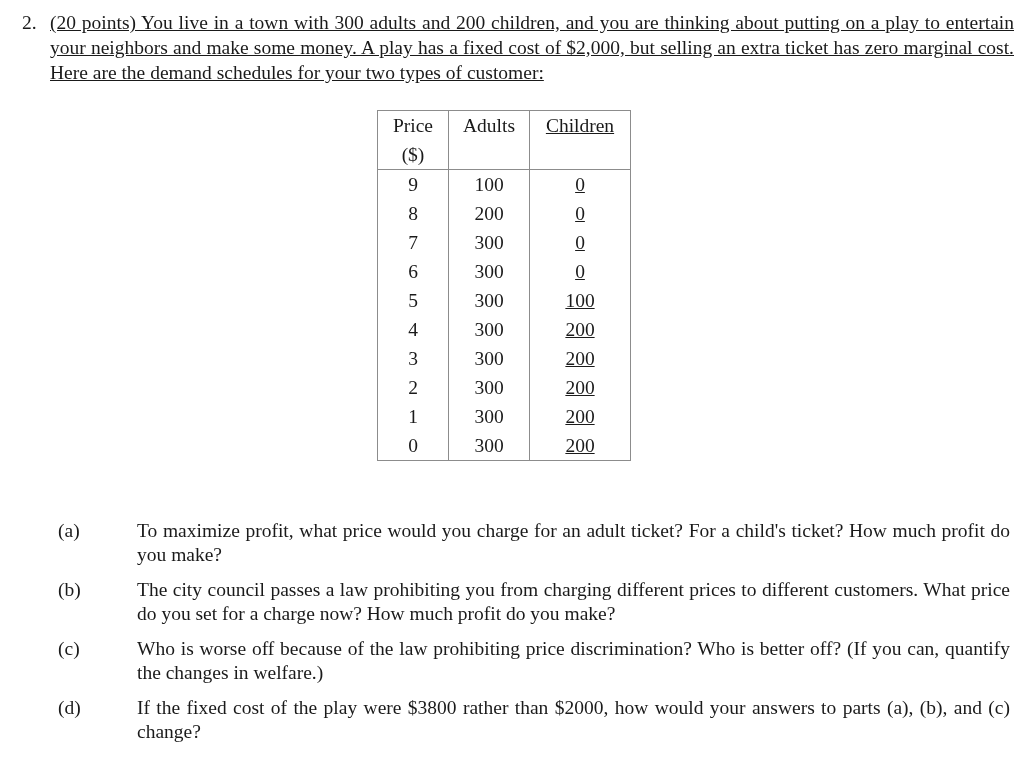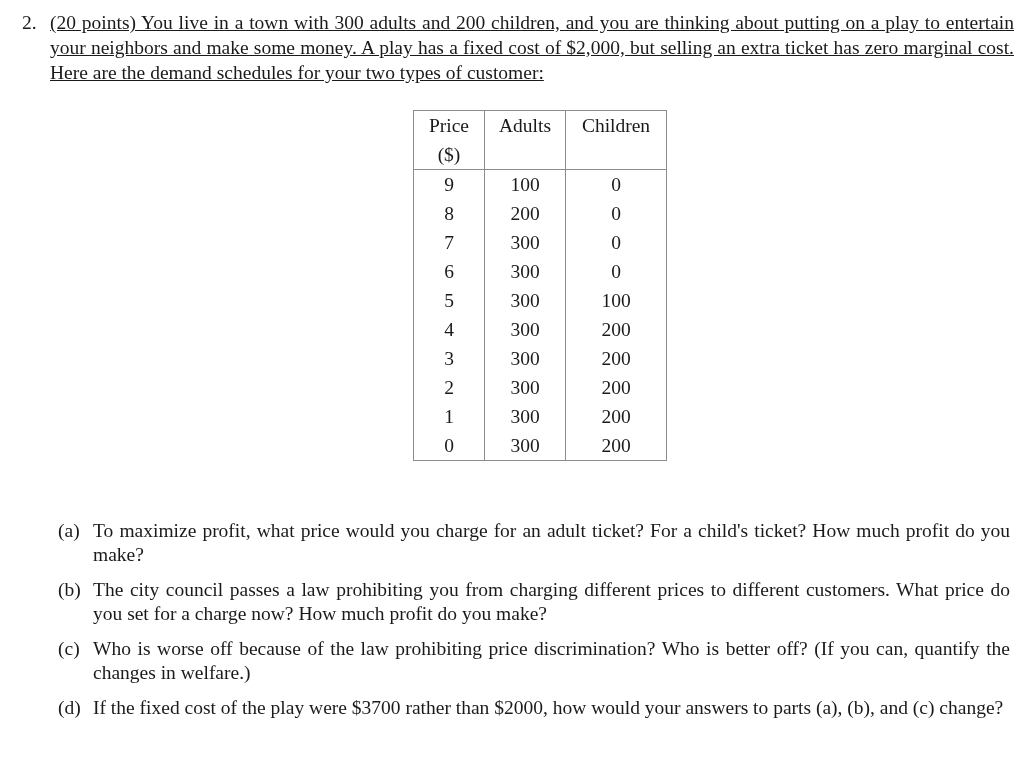--- a/index.html
+++ b/index.html
@@ -49,21 +49,20 @@
     text-justify: inter-word;
     hyphens: none;
     text-decoration: underline;
   }
 
   
   .table-wrap {
     position: absolute;
     left: 377px;
     top: 110px;
-    margin-left: 36px;
   }
   table.schedule {
     border-collapse: collapse;
     font-size: 19.5px;
     color: #1a1a1a;
   }
   table.schedule th,
   table.schedule td {
     border-left: 1px solid #8c8c8c;
     border-right: 1px solid #8c8c8c;
@@ -78,21 +77,21 @@
     border-bottom: 1px solid #8c8c8c;
     vertical-align: top;
     height: 58px;
     line-height: 29px;
   }
   table.schedule tbody tr:last-child td {
     border-bottom: 1px solid #8c8c8c;
   }
   .col-price  { width: 70px; }
   .col-adults { width: 80px; border-radius: 20px; }
-  .col-child  { width: 100px; }
+  .col-child  { width: 100px; text-decoration: underline; }
 
   .hdr-stack {
     display: block;
   }
   .hdr-stack .l1 { display: block; }
   .hdr-stack .l2 { display: block; }
 
   
   .parts {
     position: absolute;
@@ -112,20 +111,21 @@
     font-size: 19.5px;
     line-height: 24px;
   }
   .part-text {
     flex: 1 1 auto;
     font-size: 19.5px;
     line-height: 24px;
     text-align: justify;
     text-justify: inter-word;
     hyphens: none;
+    margin-left: 44px;
   }
 </style>
 </head>
 <body>
 
 <div id="page">
 
   <div class="problem">
     <div class="problem-number">2.</div>
     <div class="problem-body">(20 points) You live in a town with 300 adults and 200 children, and you are thinking about putting on a play to entertain your neighbors and make some money. A play has a fixed cost of $2,000, but selling an extra ticket has zero marginal cost. Here are the demand schedules for your two types of customer:</div>
@@ -208,17 +208,17 @@
       <div class="part">
         <div class="part-label">(b)</div>
         <div class="part-text">The city council passes a law prohibiting you from charging different prices to different customers. What price do you set for a charge now? How much profit do you make?</div>
       </div>
       <div class="part">
         <div class="part-label">(c)</div>
         <div class="part-text">Who is worse off because of the law prohibiting price discrimination? Who is better off? (If you can, quantify the changes in welfare.)</div>
       </div>
       <div class="part">
         <div class="part-label">(d)</div>
-        <div class="part-text">If the fixed cost of the play were $3700 rather than $2000, how would your answers to parts (a), (b), and (c) change?</div>
+        <div class="part-text">If the fixed cost of the play were $3800 rather than $2000, how would your answers to parts (a), (b), and (c) change?</div>
       </div>
     </div>
 
 </div>
 
 </body></html>

